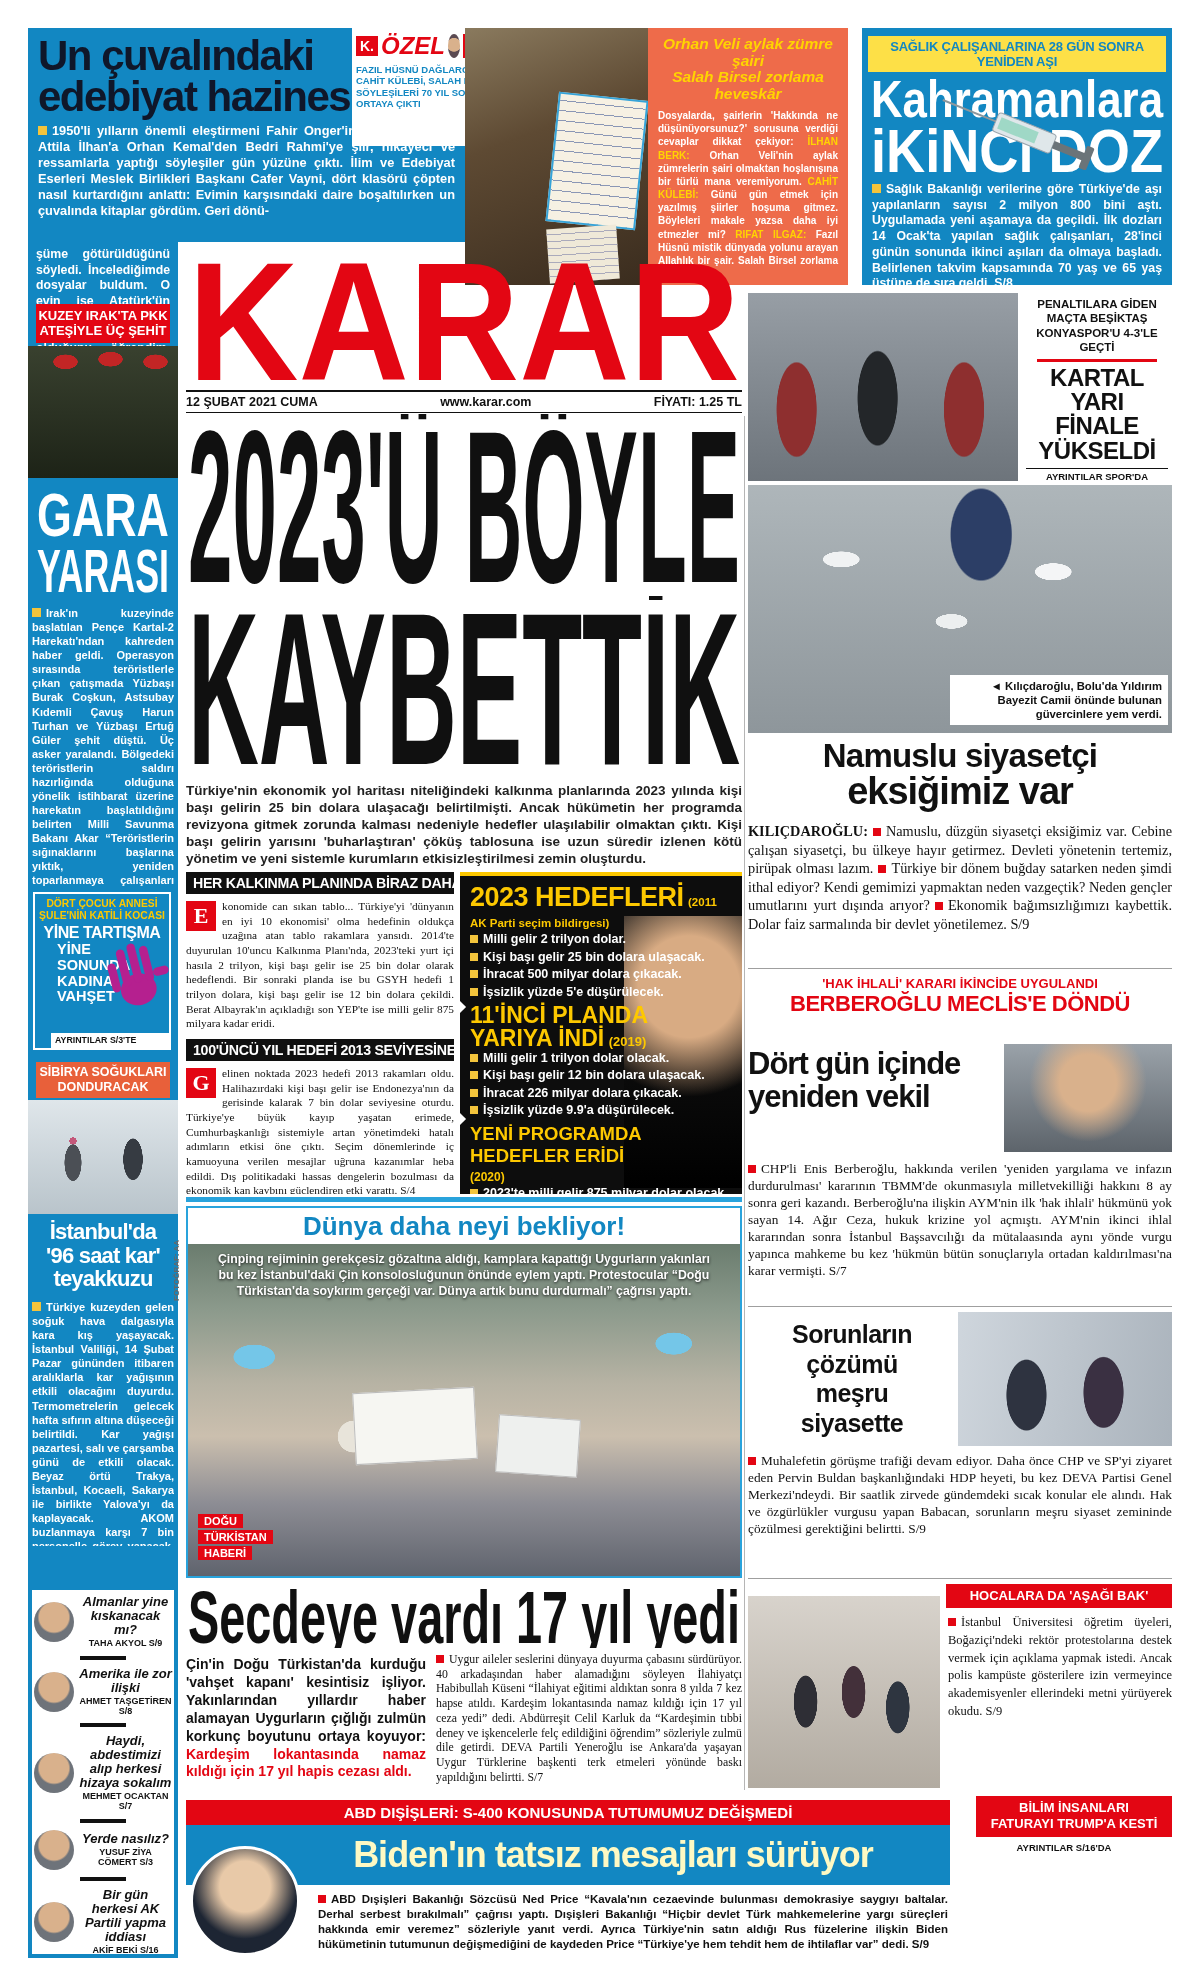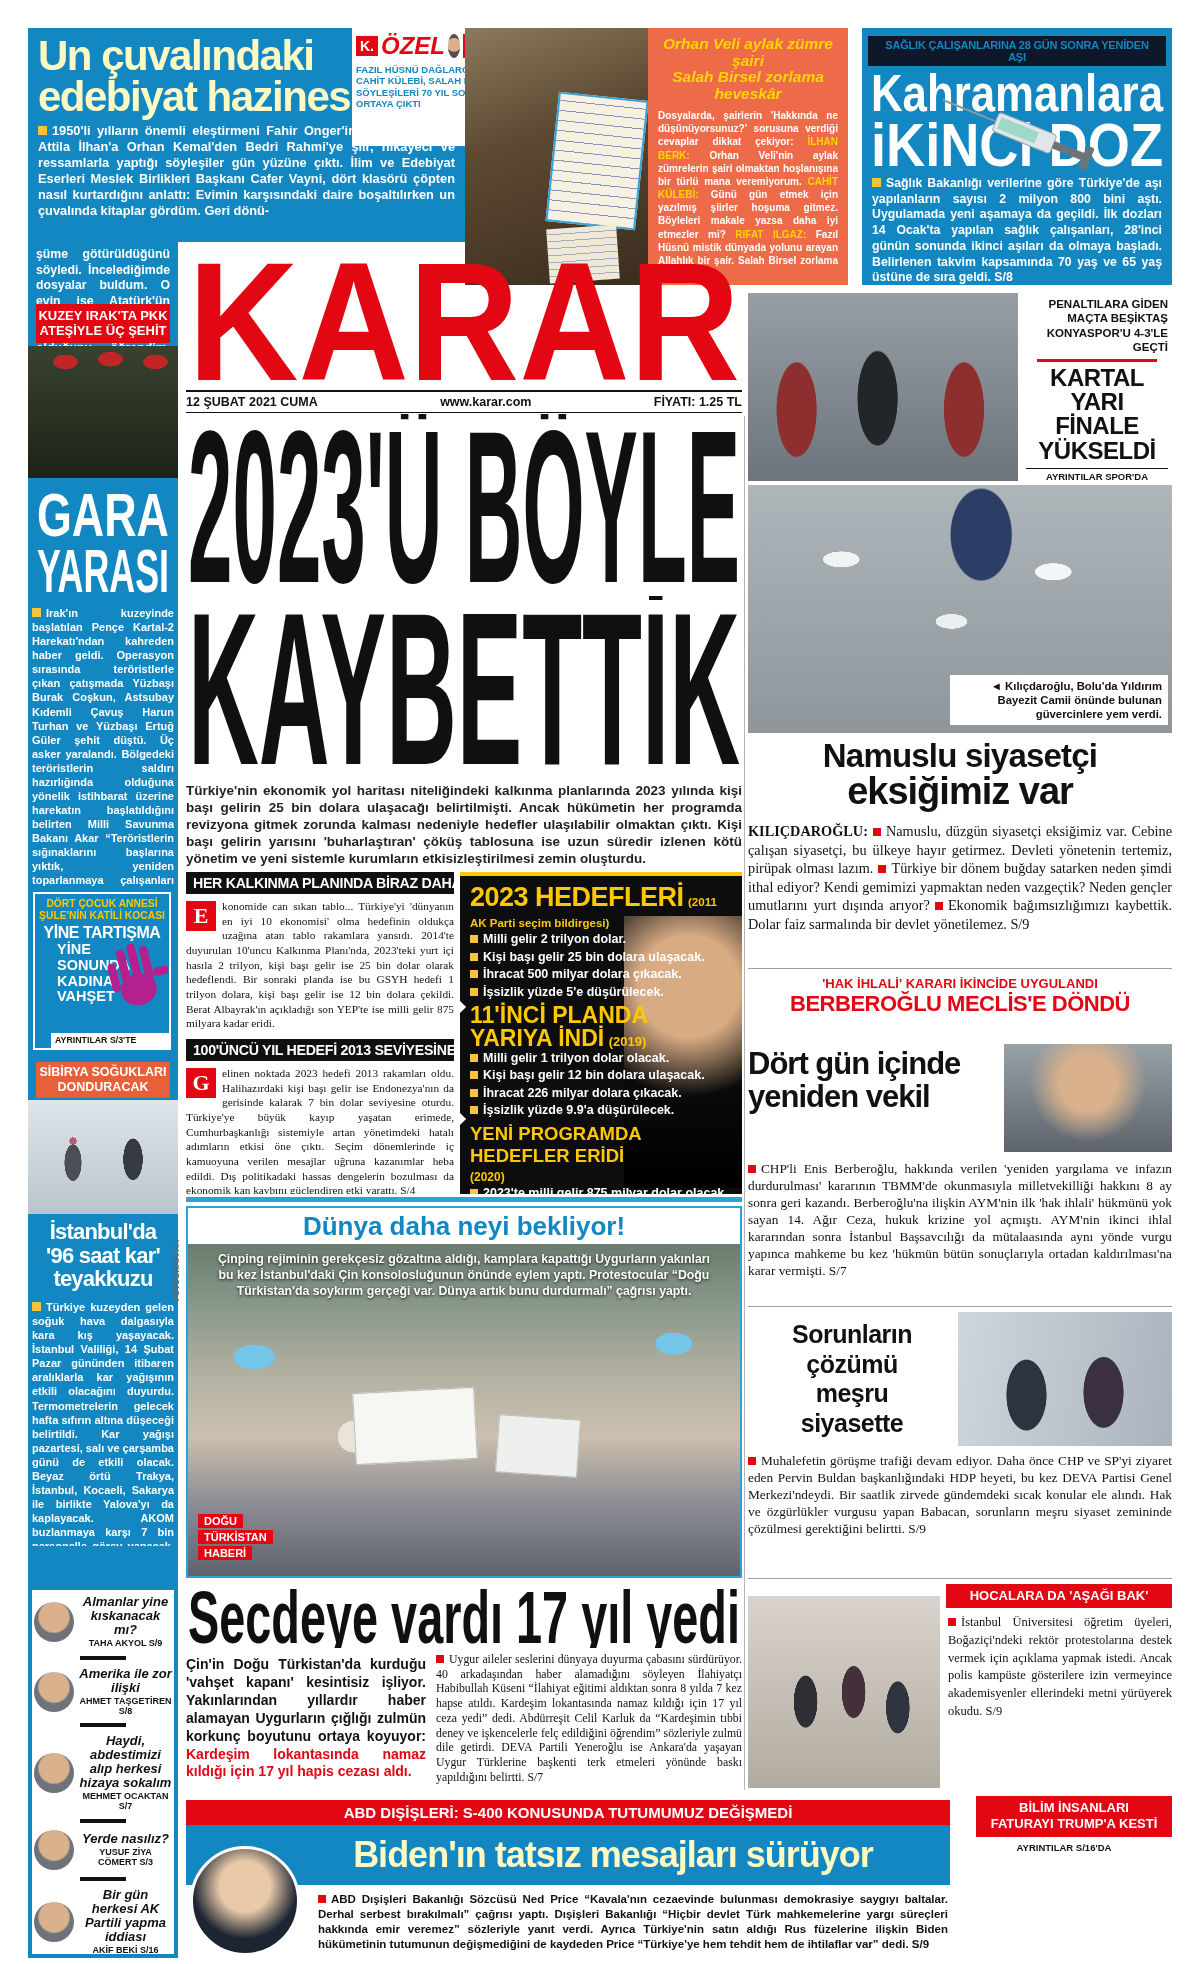--- a/index.html
+++ b/index.html
@@ -32,21 +32,21 @@
   .coltitle{flex:1;text-align:center;font-style:italic;font-weight:800;font-size:13px;line-height:1.08;}
   .colauthor{font-size:9px;font-weight:800;margin-top:2px;font-style:normal;}
   .ylw{color:#ffd400;font-weight:800;}
 </style>
 </head>
 <body>
 
 <div class="page">
 
   <div class="abs blue" style="left:28px;top:28px;width:437px;height:214px;padding:0;">
-    <div style="padding:8px 10px 0 10px;font-weight:800;font-size:42px;line-height:.97;letter-spacing:-1.5px;color:#fef9c3;">
+    <div style="padding:8px 10px 0 10px;font-weight:800;font-size:42px;line-height:.97;letter-spacing:-1.5px;color:#0f172a;">
       <div>Un çuvalındaki</div>
       <div>edebiyat hazinesi</div>
     </div>
     <div class="jt wt" style="padding:6px 10px 0 10px;font-size:12.8px;line-height:1.24;font-weight:800;">
       <span class="sqy"></span><span>1950'li yılların önemli eleştirmeni Fahir Onger'in, Rıfat Ilgaz'dan Attila İlhan'a Orhan Kemal'den Bedri Rahmi'ye şiir, hikayeci ve ressamlarla yaptığı söyleşiler gün yüzüne çıktı. İlim ve Edebiyat Eserleri Meslek Birlikleri Başkanı Cafer Vayni, dört klasörü çöpten nasıl kurtardığını anlattı: Evimin karşısındaki daire boşaltılırken un çuvalında kitaplar gördüm. Geri dönü-</span>
     </div>
   </div>
 
   <div class="abs" style="left:352px;top:28px;width:152px;height:118px;background:#fff;padding:4px;box-sizing:border-box;">
     <div style="display:flex;align-items:center;gap:3px;">
@@ -67,21 +67,21 @@
     <div class="ctr" style="font-style:italic;font-weight:800;font-size:15.5px;line-height:1.08;color:#ffd400;">
       <div>Orhan Veli aylak zümre şairi</div>
       <div>Salah Birsel zorlama heveskâr</div>
     </div>
     <div class="jt wt" style="margin-top:6px;font-size:10px;line-height:1.32;font-weight:700;">
       <span>Dosyalarda, şairlerin 'Hakkında ne düşünüyorsunuz?' sorusuna verdiği cevaplar dikkat çekiyor: </span><span class="ylw">İLHAN BERK:</span><span> Orhan Veli'nin aylak zümrelerin şairi olmaktan hoşlanışına bir türlü mana veremiyorum. </span><span class="ylw">CAHİT KÜLEBİ:</span><span> Günü gün etmek için yazılmış şiirler hoşuma gitmez. Böyleleri makale yazsa daha iyi etmezler mi? </span><span class="ylw">RIFAT ILGAZ:</span><span> Fazıl Hüsnü mistik dünyada yolunu arayan Allahlık bir şair. Salah Birsel zorlama bir heveskâr.</span>
     </div>
   </div>
 
   <div class="abs blue" style="left:862px;top:28px;width:310px;height:257px;">
-    <div class="ctr" style="margin:8px 6px 4px 6px;background:#0f172a;color:#1287c2;font-weight:800;font-size:11px;letter-spacing:-.2px;padding:3px 8px;">SAĞLIK ÇALIŞANLARINA 28 GÜN SONRA YENİDEN AŞI</div>
+    <div class="ctr" style="margin:8px 6px 4px 6px;background:#fde047;color:#1287c2;font-weight:800;font-size:13px;letter-spacing:-.2px;padding:3px 8px;">SAĞLIK ÇALIŞANLARINA 28 GÜN SONRA YENİDEN AŞI</div>
     <svg class="fit" width="294" height="44" viewBox="0 0 294 44" style="margin:2px auto 0 auto;">
       <text x="1" y="41" font-size="52" textLength="292" lengthAdjust="spacingAndGlyphs" fill="#ffffff">Kahramanlara</text>
     </svg>
     <svg class="fit" width="294" height="54" viewBox="0 0 294 54" style="margin:2px auto 0 auto;">
       <text x="1" y="50" font-size="62" textLength="292" lengthAdjust="spacingAndGlyphs" fill="#ffffff">iKiNCi DOZ</text>
     </svg>
     <svg class="abs" style="left:70px;top:62px;width:170px;height:80px;pointer-events:none;" viewBox="0 0 170 80">
       <g transform="rotate(22 85 40)">
         <line x1="5" y1="40" x2="62" y2="40" stroke="#8d979c" stroke-width="2"></line>
         <rect x="62" y="30" width="62" height="20" rx="3" fill="#dfe7ea" stroke="#9aa5ad"></rect>
@@ -104,21 +104,21 @@
     <span>FİYATI: 1.25 TL</span>
   </div>
 
   <div class="abs" style="left:748px;top:293px;width:424px;height:188px;">
     <div class="abs photo" style="left:0;top:0;width:270px;height:188px;background:
       radial-gradient(ellipse 34px 80px at 18% 62%,#8e2f2f 0 58%,transparent 60%),
       radial-gradient(ellipse 34px 80px at 48% 56%,#232629 0 58%,transparent 60%),
       radial-gradient(ellipse 34px 80px at 80% 62%,#8e2f2f 0 58%,transparent 60%),
       linear-gradient(#979ea5,#6d747b);"></div>
     <div class="abs" style="right:0;top:0;width:150px;height:188px;background:#fff;padding:4px;box-sizing:border-box;text-align:center;">
-      <div style="font-size:11.5px;font-weight:800;line-height:1.25;text-align:right;">
+      <div style="font-size:11.5px;font-weight:800;line-height:1.25;">
         <div>PENALTILARA GİDEN</div>
         <div>MAÇTA BEŞİKTAŞ</div>
         <div>KONYASPOR'U 4-3'LE GEÇTİ</div>
       </div>
       <div style="width:120px;height:3px;background:#e30613;margin:4px auto;"></div>
       <div style="font-size:24px;font-weight:800;line-height:1.02;letter-spacing:-.5px;">
         <div>KARTAL</div>
         <div>YARI FİNALE</div>
         <div>YÜKSELDİ</div>
       </div>

